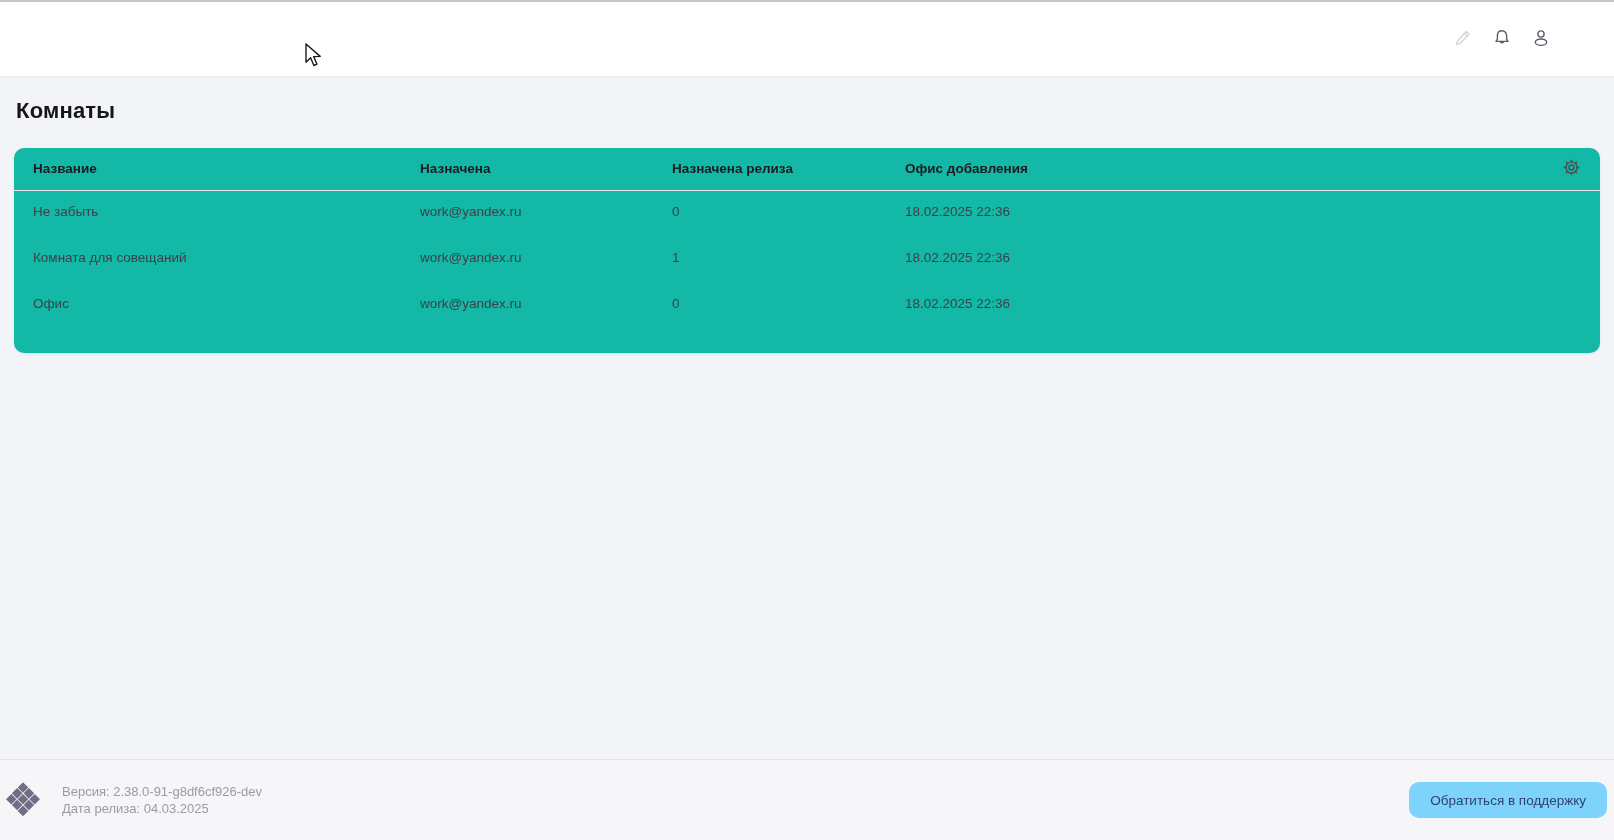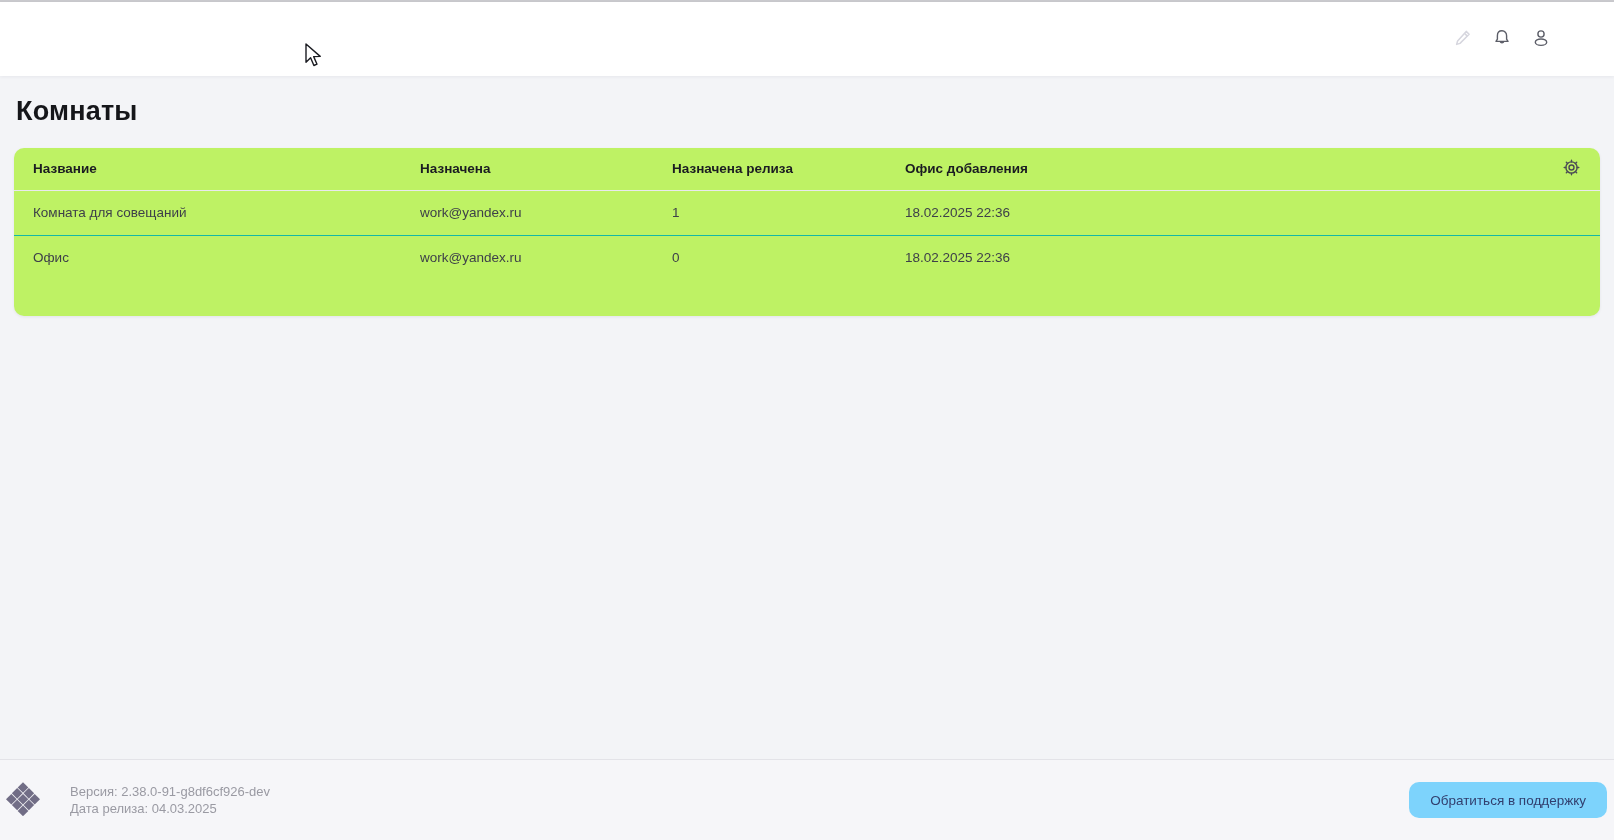--- a/index.html
+++ b/index.html
@@ -29,31 +29,31 @@
   .icon-btn {
     width: 22px; height: 22px;
     background: none; border: none; padding: 0;
     display: flex; align-items: center; justify-content: center;
     cursor: pointer;
   }
   
   .main { padding: 22px 14px 0 14px; }
   .page-title {
     margin: 0 0 24px 2px;
-    font-size: 27px;
+    font-size: 22px;
     line-height: 26px;
     font-weight: 700;
     color: #15161a;
     letter-spacing: 0.2px;
   }
   .card {
-    background: #bef264;
+    background: #14b8a6;
     border-radius: 10px;
     box-shadow: 0 1px 3px rgba(25,28,40,0.07);
-    padding-bottom: 36px;
+    padding-bottom: 28px;
     overflow: hidden;
   }
   table.rooms {
     width: 100%;
     border-collapse: collapse;
     font-size: 13.5px;
   }
   table.rooms th {
     text-align: left;
     font-weight: 700;
@@ -64,21 +64,21 @@
     border-bottom: 1px solid #e9e9ee;
     white-space: nowrap;
   }
   table.rooms td {
     height: 45px;
     padding: 0;
     vertical-align: middle;
     color: #3e4049;
     white-space: nowrap;
   }
-  table.rooms tbody tr:not(:first-child) td { border-top: 1px solid #14b8a6; }
+  table.rooms tbody tr:not(:first-child) td { border-top: 5px solid #14b8a6; }
   table.rooms th:nth-child(1), table.rooms td:nth-child(1) { padding-left: 19px; width: 406px; }
   table.rooms th:nth-child(2), table.rooms td:nth-child(2) { width: 252px; }
   table.rooms th:nth-child(3), table.rooms td:nth-child(3) { width: 233px; }
   table.rooms th:nth-child(5), table.rooms td:nth-child(5) { width: 42px; padding-right: 18px; text-align: right; }
   .gear-btn {
     background: none; border: none; padding: 0; cursor: pointer;
     width: 22px; height: 22px; display: inline-flex; align-items: center; justify-content: center;
     vertical-align: middle;
   }
   tbody tr { cursor: pointer; }
@@ -88,21 +88,21 @@
     left: 0; bottom: 0;
     width: 100%; height: 81px;
     background: #f6f6f9;
     border-top: 1px solid #e3e3e8;
     display: flex;
     align-items: center;
     padding: 0 7px 0 6px;
   }
   .footer-logo { flex: 0 0 auto; margin-top: 2px; }
   .version-block {
-    margin-left: 30px;
+    margin-left: 22px;
     font-size: 13px;
     line-height: 17px;
     color: #9a9aa3;
   }
   .support-btn {
     margin-left: auto;
     height: 36px;
     padding: 0 21px;
     background: #7dd3fc;
     border: none;
@@ -167,20 +167,27 @@
                   <circle cx="10.5" cy="10.5" r="2.5"></circle>
                   <path d="M10.5 4.9 V3.2 M10.5 16.1 V17.8 M4.9 10.5 H3.2 M16.1 10.5 H17.8 M6.54 6.54 L5.34 5.34 M14.46 14.46 L15.66 15.66 M14.46 6.54 L15.66 5.34 M6.54 14.46 L5.34 15.66"></path>
                 </svg>
               </span>
             </button>
           </th>
         </tr>
       </thead>
       <tbody>
         <tr>
+          <td>Не забыть</td>
+          <td>work@yandex.ru</td>
+          <td>0</td>
+          <td>18.02.2025 22:36</td>
+          <td></td>
+        </tr>
+        <tr>
           <td>Комната для совещаний</td>
           <td>work@yandex.ru</td>
           <td>1</td>
           <td>18.02.2025 22:36</td>
           <td></td>
         </tr>
         <tr>
           <td>Офис</td>
           <td>work@yandex.ru</td>
           <td>0</td>

